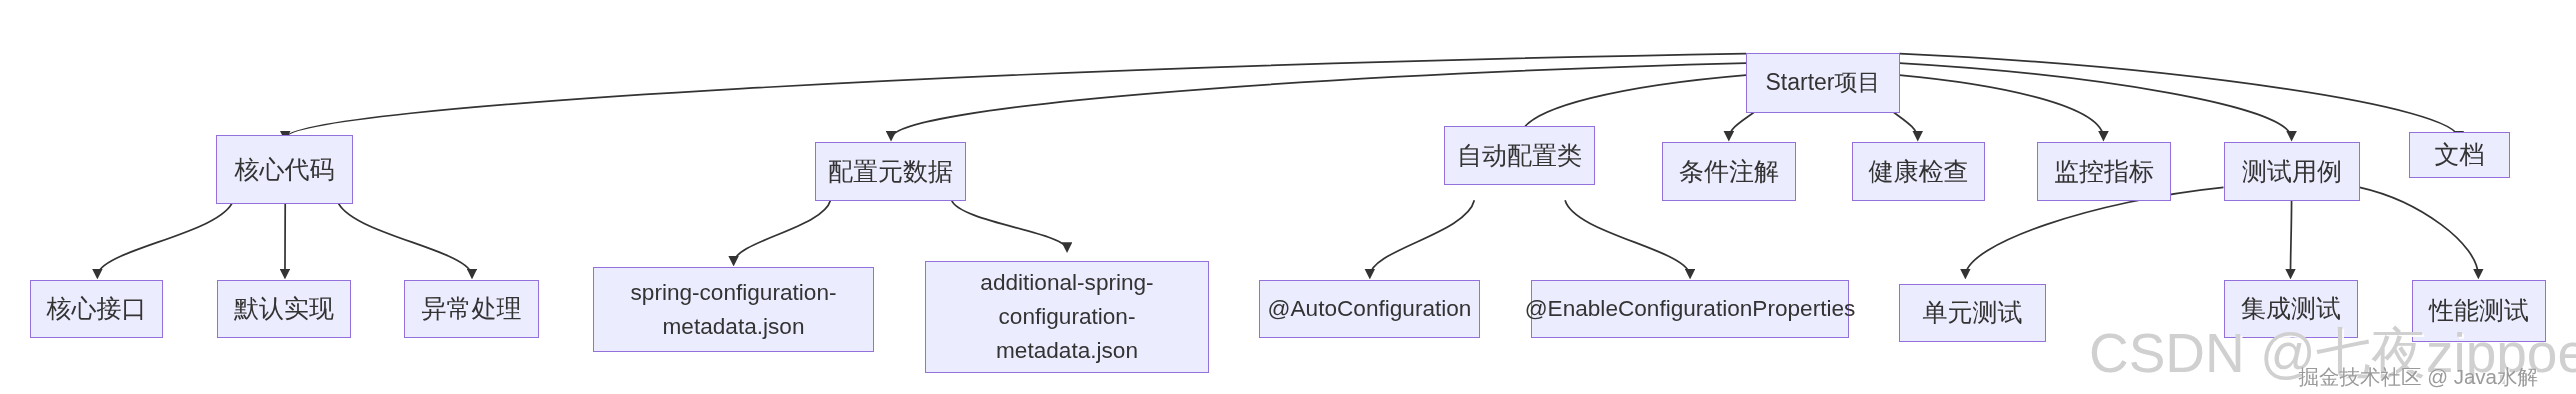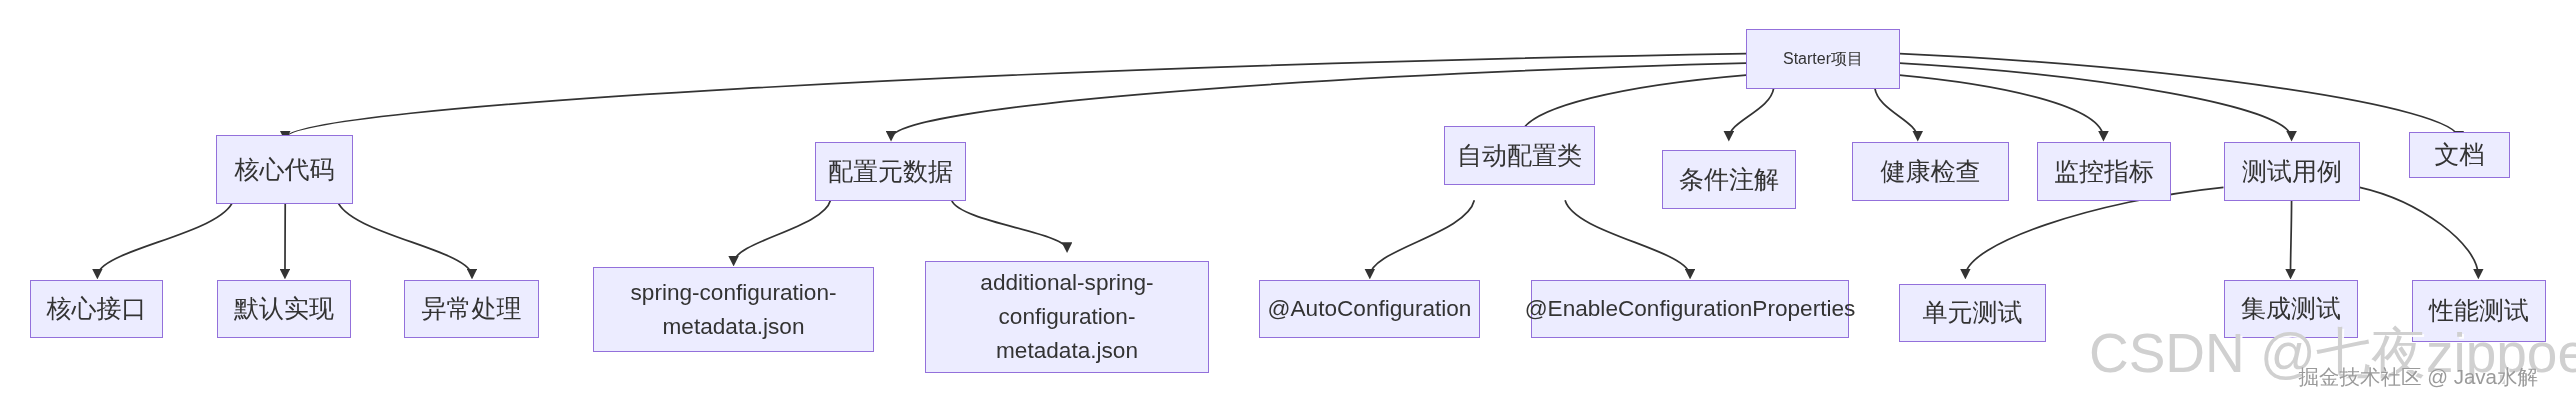--- a/index.html
+++ b/index.html
@@ -13,21 +13,21 @@
     background:#ECECFF;
     border:1.6px solid #9370DB;
     color:#333333;
     display:flex;align-items:center;justify-content:center;
     text-align:center;
     white-space:pre-line;
     font-size:25px;
     line-height:1.5;
   }
   .node.latin{font-size:22.6px;letter-spacing:0;}
-  .node.title{font-size:16px;}
+  .node.title{font-size:23px;margin-top:24px;}
   .wm-big{
     position:absolute;z-index:5;
     top:317px;right:-12px;
     font-size:55px;
     color:#d0d0d0;
     text-shadow:2.2px 2.2px 0.5px rgba(255,255,255,0.9);
     white-space:nowrap;
     pointer-events:none;
   }
   .wm-small{
@@ -67,22 +67,22 @@
       <path d="M2905.8,372 C2924.376,435.45 3138,463.65 3138,513" fill="none" stroke="#333333" stroke-width="3.2" marker-end="url(#arrow)"></path>
       <path d="M4129,348.02 C3889.25,372.767 3649.5,453 3649.5,513" fill="none" stroke="#333333" stroke-width="3.2" marker-end="url(#arrow)"></path>
       <path d="M4255.5,372 C4255.34,435.45 4253.5,463.65 4253.5,513" fill="none" stroke="#333333" stroke-width="3.2" marker-end="url(#arrow)"></path>
       <path d="M4382,348.02 C4492.25,372.767 4602.5,453 4602.5,513" fill="none" stroke="#333333" stroke-width="3.2" marker-end="url(#arrow)"></path>
     </svg>
   <div id="node-layer">
       <div class="node title" style="left: 1746px; top: 28.6px; width: 154px; height: 60px;">Starter项目</div>
       <div class="node" style="left: 216px; top: 135px; width: 137px; height: 69px;">核心代码</div>
       <div class="node" style="left: 815px; top: 142px; width: 151px; height: 59px;">配置元数据</div>
       <div class="node" style="left: 1444px; top: 126px; width: 151px; height: 59px;">自动配置类</div>
-      <div class="node" style="left: 1662px; top: 142px; width: 134px; height: 59px; margin-top: 8px;">条件注解</div>
-      <div class="node" style="left: 1852px; top: 142px; width: 157px; height: 59px;">健康检查</div>
+      <div class="node" style="left: 1662px; top: 142px; width: 134px; height: 59px;">条件注解</div>
+      <div class="node" style="left: 1852px; top: 142px; width: 133px; height: 59px;">健康检查</div>
       <div class="node" style="left: 2224px; top: 142px; width: 136px; height: 59px;">测试用例</div>
       <div class="node" style="left: 2037px; top: 142px; width: 134px; height: 59px;">监控指标</div>
       <div class="node" style="left: 2409px; top: 132px; width: 101px; height: 46px;">文档</div>
       <div class="node" style="left: 30px; top: 280px; width: 133px; height: 58px;">核心接口</div>
       <div class="node" style="left: 217px; top: 280px; width: 134px; height: 58px;">默认实现</div>
       <div class="node" style="left: 404px; top: 280px; width: 135px; height: 58px;">异常处理</div>
       <div class="node latin" style="left: 593px; top: 267px; width: 281px; height: 85px;">spring-configuration-
 metadata.json</div>
       <div class="node latin" style="left: 925px; top: 261px; width: 284px; height: 112px;">additional-spring-
 configuration-

